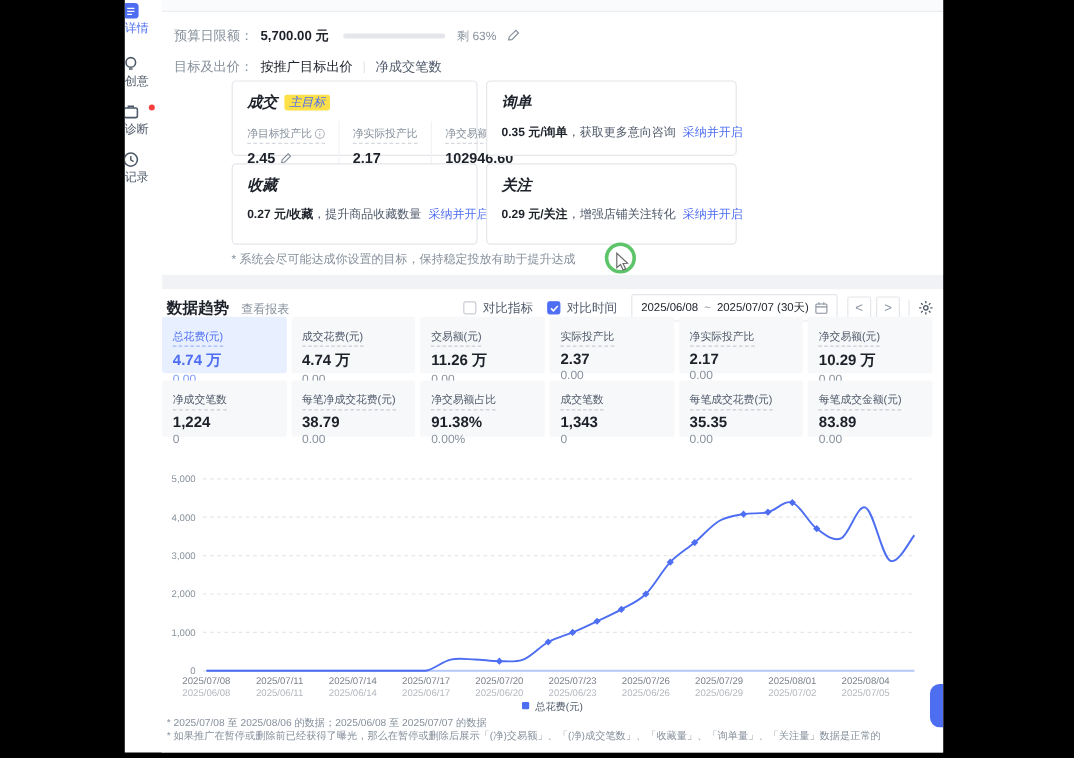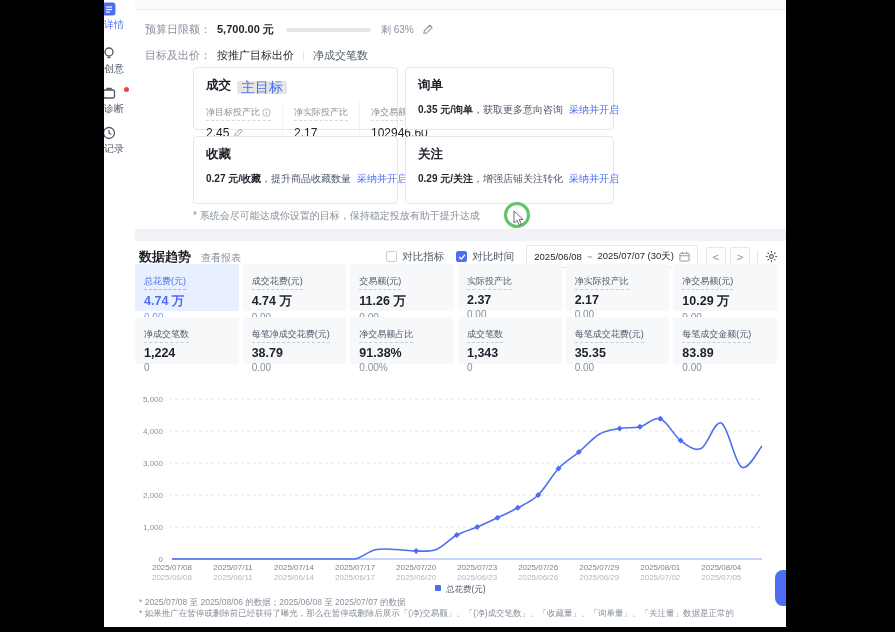--- a/index.html
+++ b/index.html
@@ -34,28 +34,28 @@
 
   
   .target-row{position:absolute;left:10px;top:38px;display:flex;align-items:center;font-size:11px;}
   .target-opt1{color:#1d2129;margin-left:6px;}
   .vdiv{width:1px;height:10px;background:#e5e6eb;margin:0 9px;}
   .target-opt2{color:#4e5969;}
 
   
   .goal-grid{position:absolute;left:58px;top:57px;display:grid;grid-template-columns:205px 209px;grid-template-rows:63px 68px;gap:6px 7px;}
   .goal-card{box-sizing:border-box;border:1px solid #e5e6eb;border-radius:4px;padding:9px 12px;background:#fff;}
-  .goal-title-row{display:flex;align-items:flex-end;gap:6px;}
+  .goal-title-row{display:flex;align-items:center;gap:6px;font-style:italic;}
   .goal-title{font-size:12.5px;font-weight:bold;color:#1d2129;}
-  .badge{font-size:14px;color:#4e6ef2;background:#e5e5e5;padding:1px 4px;border-radius:2px;line-height:11px;}
+  .badge{font-size:10px;color:#4e6ef2;background:#fde047;padding:1px 4px;border-radius:2px;line-height:11px;}
   .metric-cols{display:flex;margin-top:7px;}
   .mcol{padding-right:11px;margin-right:11px;border-right:1px solid #f2f3f5;}
   .mcol:last-child{border-right:none;margin-right:0;padding-right:0;}
   .mlabel{font-size:9px;color:#86909c;border-bottom:1px dashed #d5d8dd;padding-bottom:1px;display:inline-flex;align-items:center;gap:2px;white-space:nowrap;font-family:Liberation Mono, monospace;}
-  .mvalue{font-size:12px;font-weight:normal;color:#1d2129;margin-top:5px;display:flex;align-items:center;gap:4px;}
+  .mvalue{font-size:12px;font-weight:bold;color:#1d2129;margin-top:5px;display:flex;align-items:center;gap:4px;}
   .goal-desc{font-size:10px;color:#4e5969;margin-top:9px;white-space:nowrap;}
   .goal-desc b{color:#1d2129;}
   .adopt-link{color:#4e6ef2;margin-left:6px;cursor:pointer;}
   .goal-note{position:absolute;left:58px;top:199px;font-size:10px;color:#86909c;}
 
   
   .cursor-ring{position:absolute;left:369px;top:192px;width:20px;height:20px;border:3px solid #5ec46a;border-radius:50%;z-index:5;}
   .cursor-arrow{position:absolute;left:378px;top:200px;z-index:6;}
 
   

